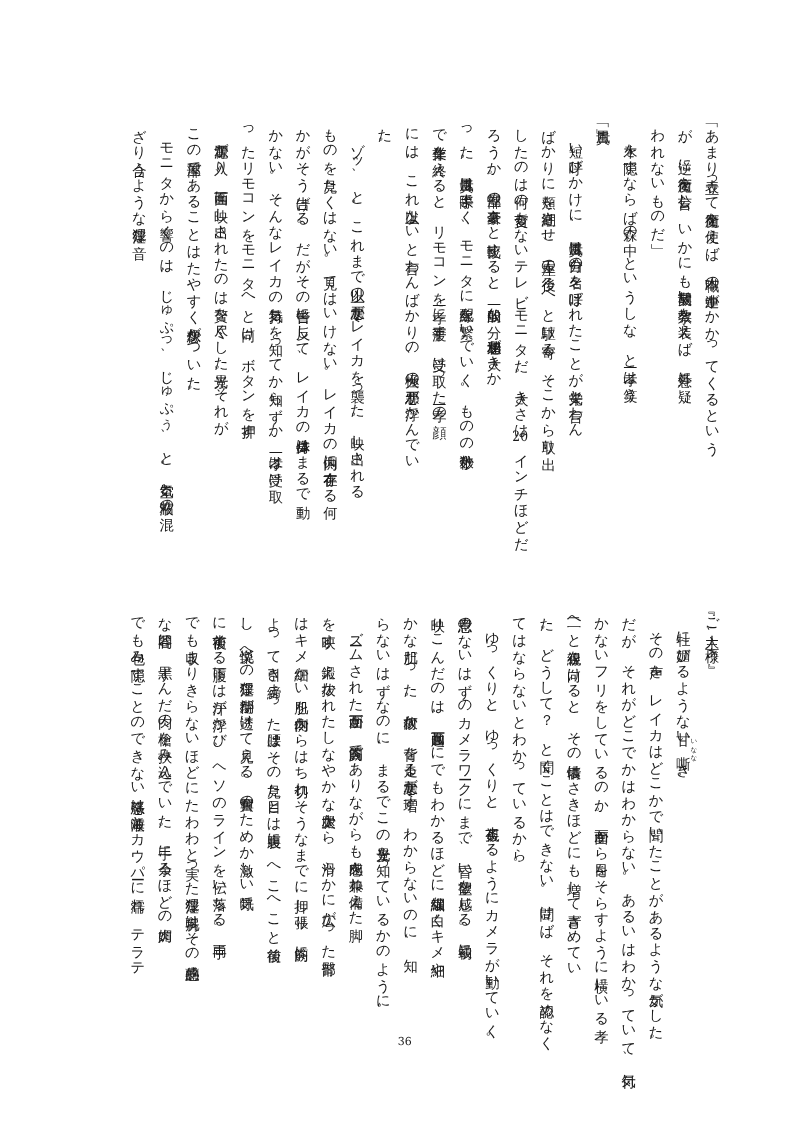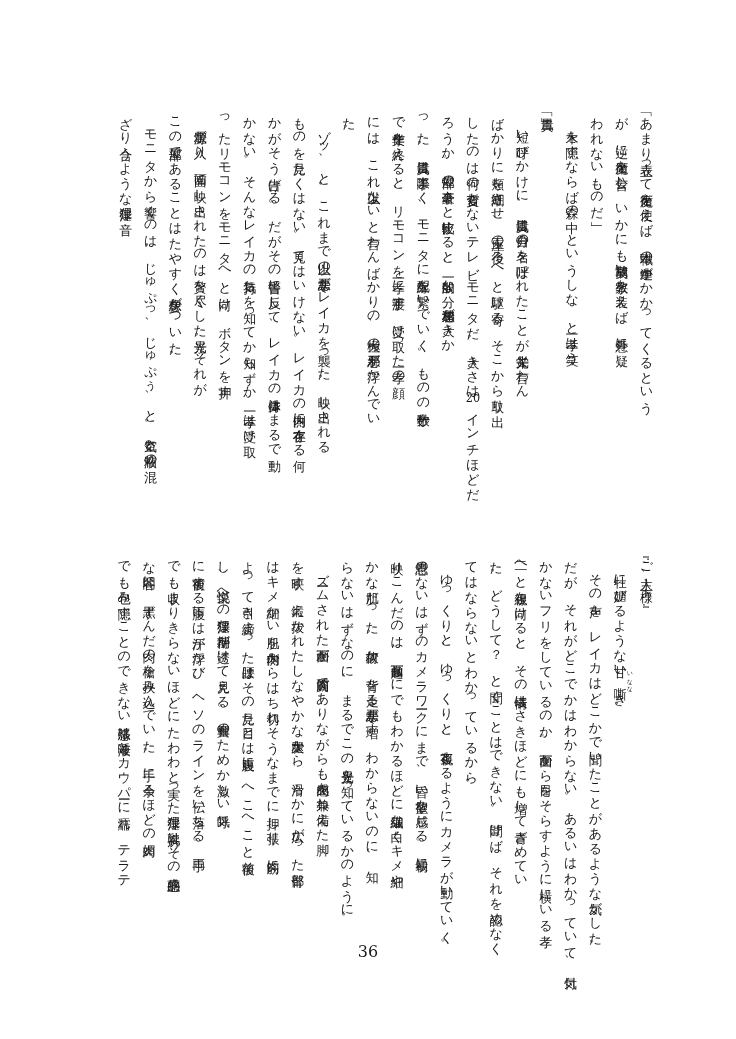--- a/index.html
+++ b/index.html
@@ -28,21 +28,21 @@
   .vblock-bottom { top: 552px; right: 78px; }
   .tline { margin: 0; white-space: nowrap; }
   .tline.indent { text-indent: 13px; }
   .tcy { text-combine-upright: all; }
   ruby { ruby-position: over; }
   ruby rt { font-size: 6px; letter-spacing: 0; }
   .page-number {
     position: absolute;
     left: 0; right: 0; top: 942px;
     text-align: center;
-    font-size: 16px;
+    font-size: 10px;
     color: #1a1a1a;
   }
 </style>
 </head>
 <body>
 
 <div class="page" style="background: rgb(255, 255, 255); color: rgb(26, 26, 26);">
   <div class="vblock vblock-top">
       <div class="tline">「あまり表立って魔術を使えば、本職の連中がかかってくるという</div>
       <div class="tline">が、逆に魔術を公言し、いかにも胡散臭い宗教を装えば、意外に疑</div>

